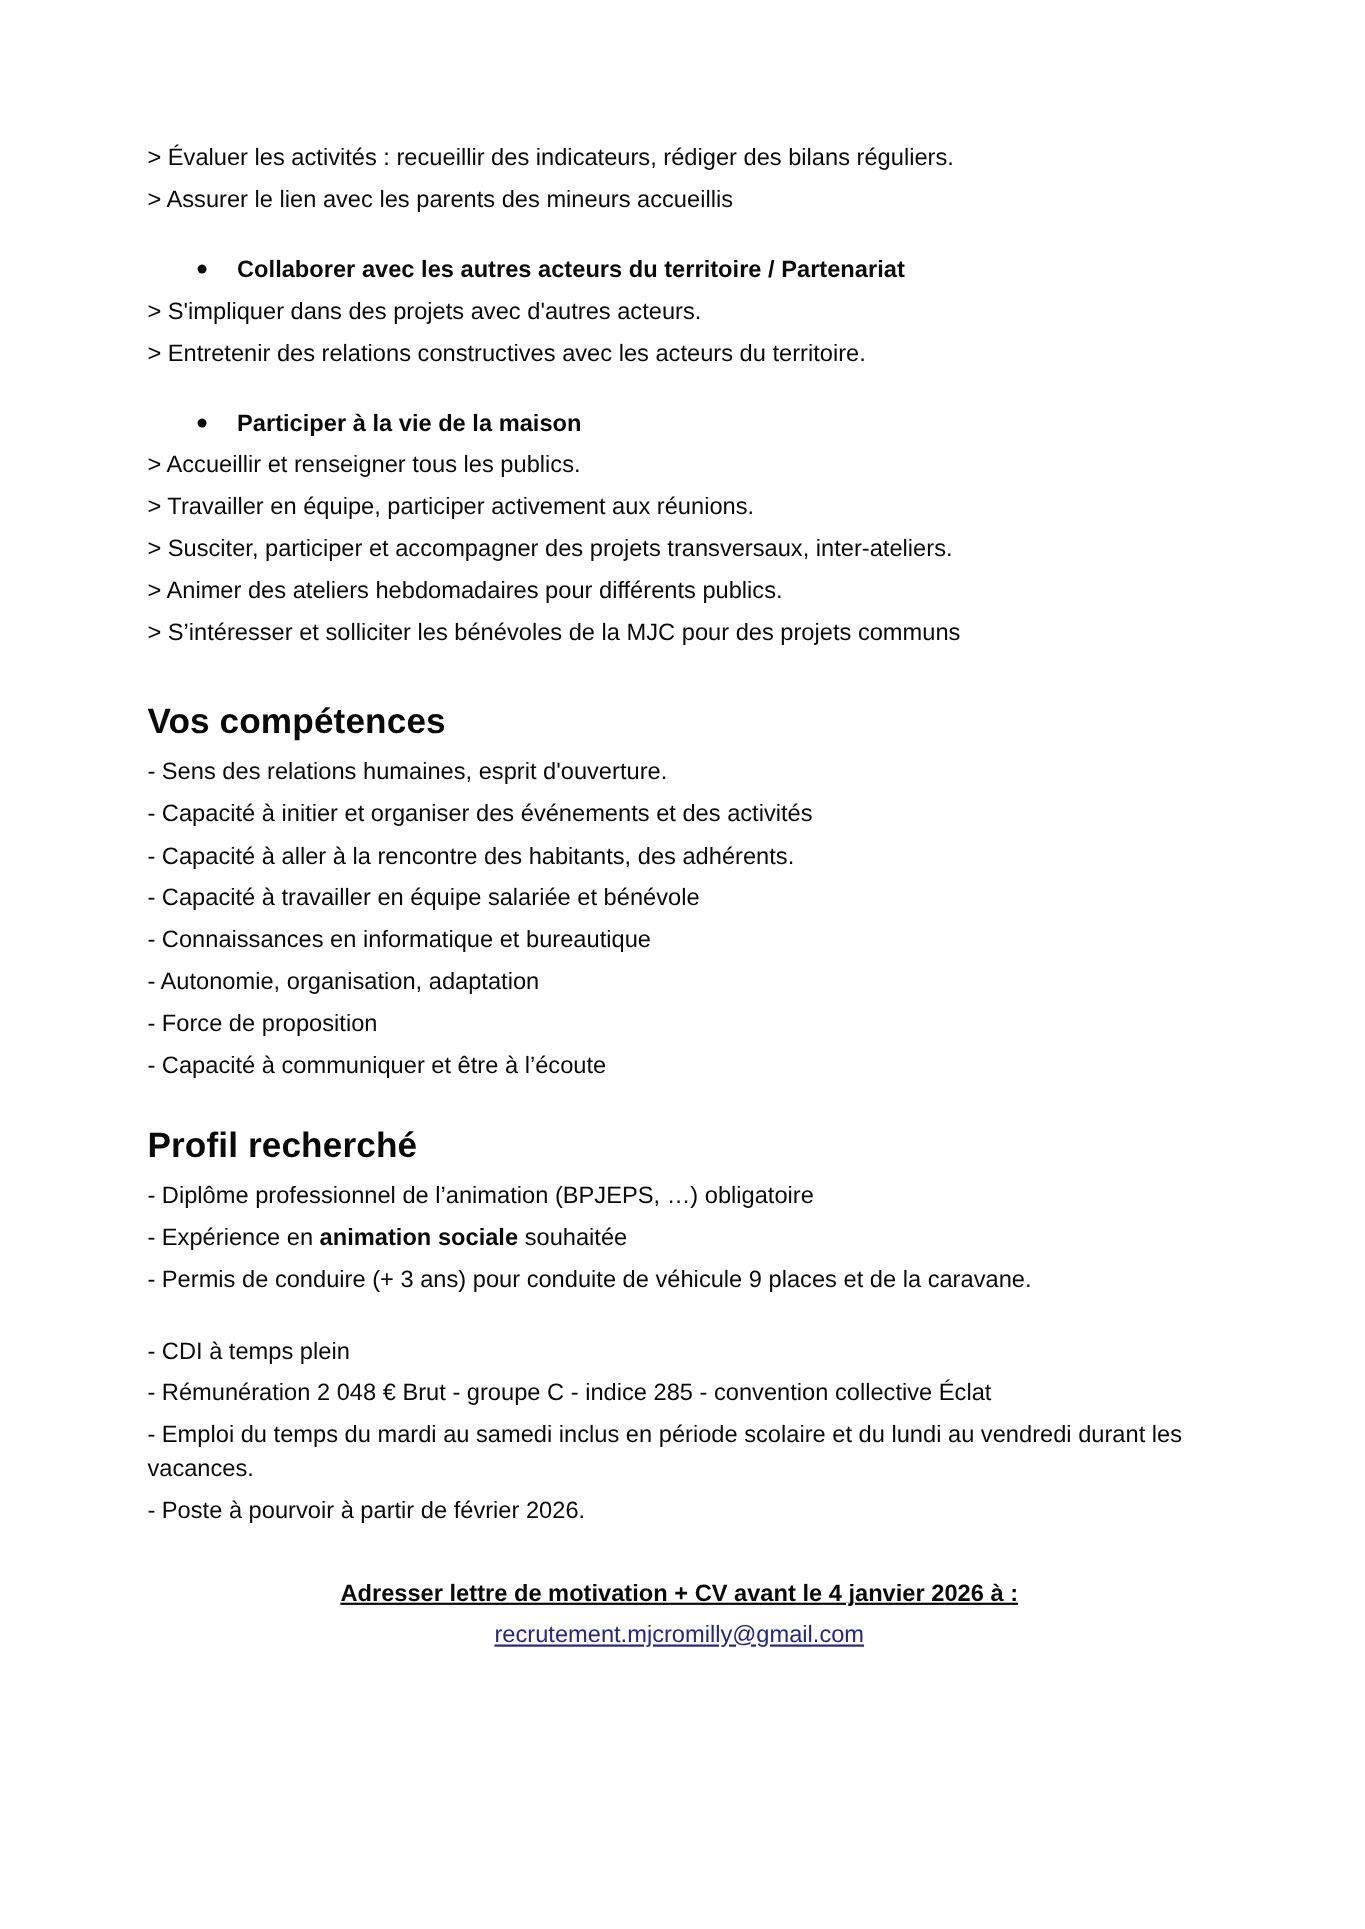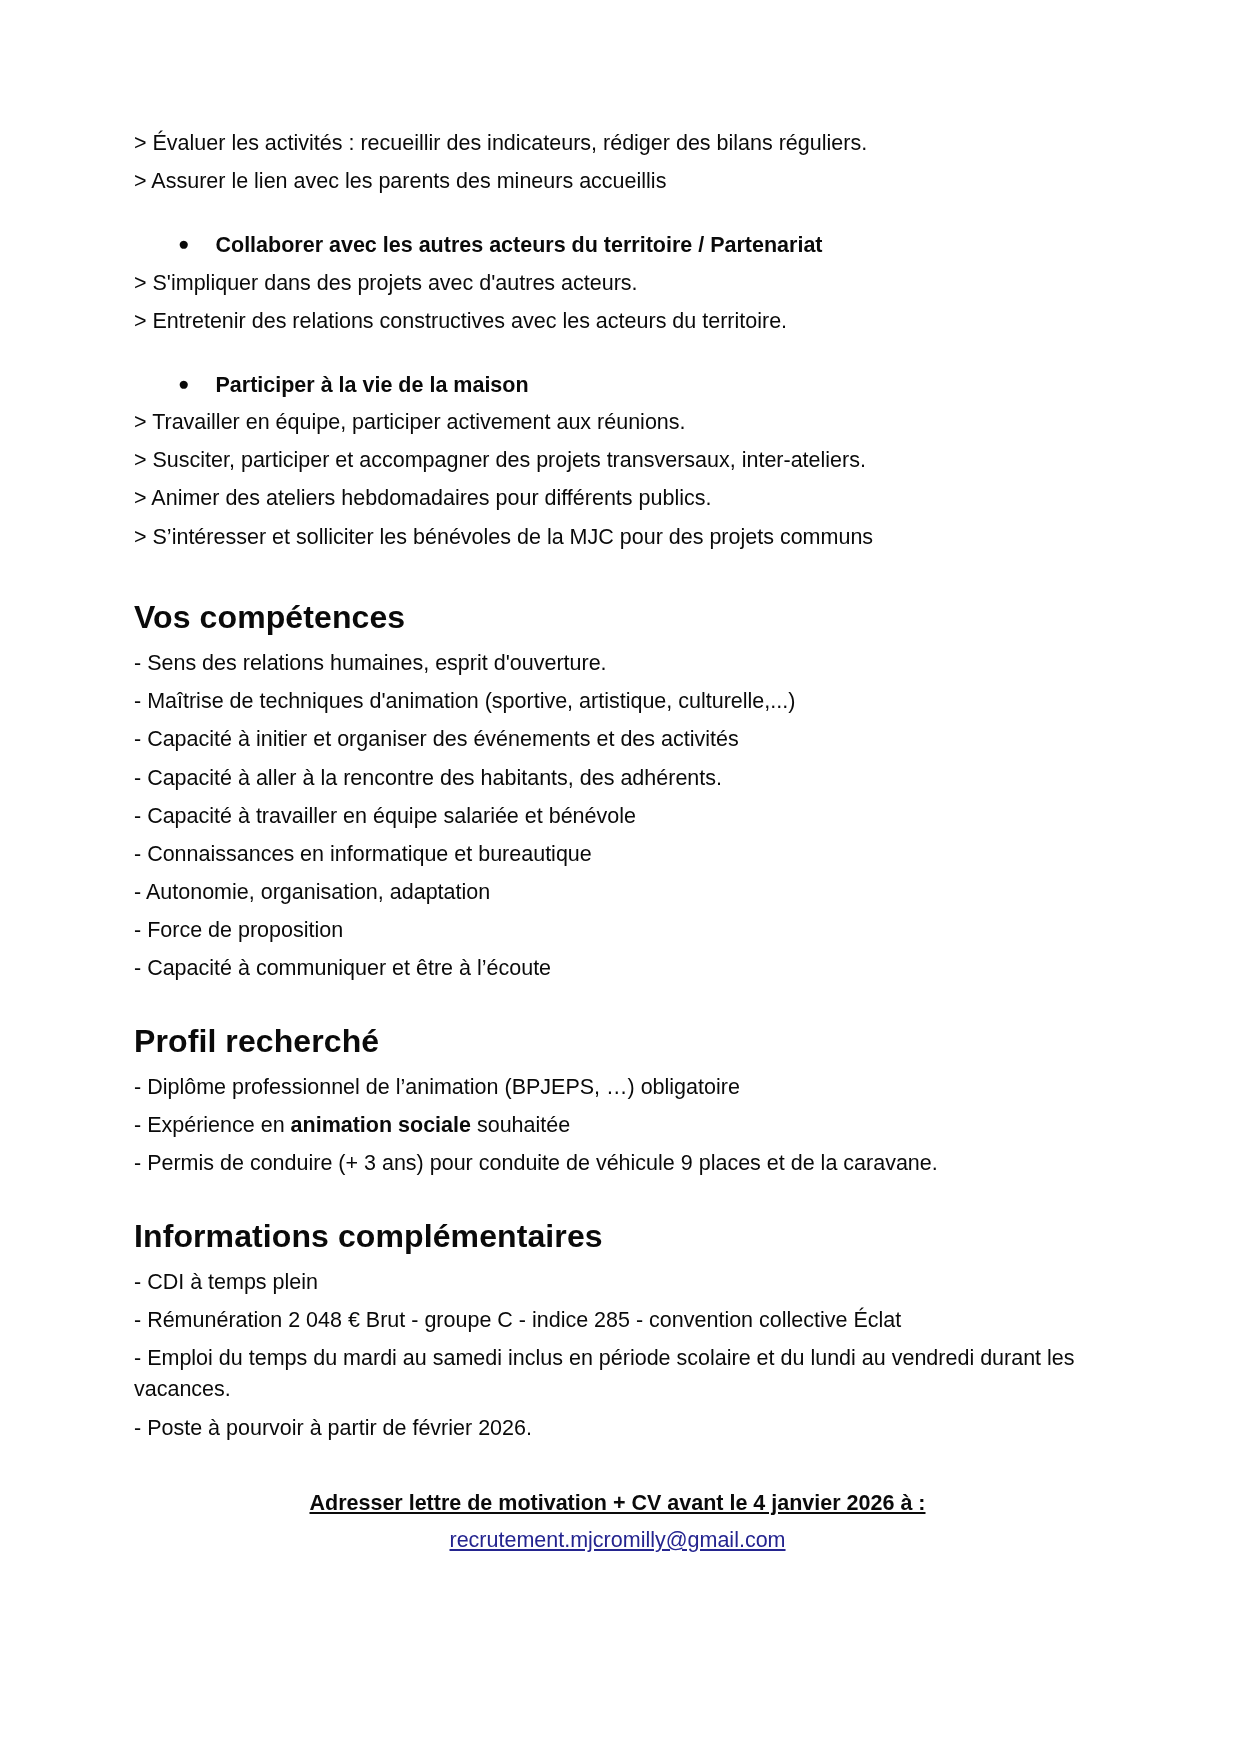--- a/index.html
+++ b/index.html
@@ -107,48 +107,47 @@
     </div>
     <p class="para arrow-line">&gt; S'impliquer dans des projets avec d'autres acteurs.</p>
     <p class="para arrow-line">&gt; Entretenir des relations constructives avec les acteurs du territoire.</p>
 
     <div class="spacer-md"></div>
 
     <div class="bullet-head">
       <span class="bullet-dot">●</span>
       <span class="bullet-text">Participer à la vie de la maison</span>
     </div>
+    <p class="para arrow-line">&gt; Accueillir et renseigner tous les publics.</p>
     <p class="para arrow-line">&gt; Travailler en équipe, participer activement aux réunions.</p>
     <p class="para arrow-line">&gt; Susciter, participer et accompagner des projets transversaux, inter-ateliers.</p>
     <p class="para arrow-line">&gt; Animer des ateliers hebdomadaires pour différents publics.</p>
     <p class="para arrow-line">&gt; S’intéresser et solliciter les bénévoles de la MJC pour des projets communs</p>
 
     <div class="spacer-lg"></div>
 
     <h2 class="section-title">Vos compétences</h2>
     <p class="para dash-line">- Sens des relations humaines, esprit d'ouverture.</p>
-    <p class="para dash-line">- Maîtrise de techniques d'animation (sportive, artistique, culturelle,...)</p>
     <p class="para dash-line">- Capacité à initier et organiser des événements et des activités</p>
     <p class="para dash-line">- Capacité à aller à la rencontre des habitants, des adhérents.</p>
     <p class="para dash-line">- Capacité à travailler en équipe salariée et bénévole</p>
     <p class="para dash-line">- Connaissances en informatique et bureautique</p>
     <p class="para dash-line">- Autonomie, organisation, adaptation</p>
     <p class="para dash-line">- Force de proposition</p>
     <p class="para dash-line">- Capacité à communiquer et être à l’écoute</p>
 
     <div class="spacer-md"></div>
 
     <h2 class="section-title">Profil recherché</h2>
     <p class="para dash-line">- Diplôme professionnel de l’animation (BPJEPS, …) obligatoire</p>
     <p class="para dash-line"><span>- Expérience en </span><b class="inline-bold">animation sociale</b><span> souhaitée</span></p>
     <p class="para dash-line">- Permis de conduire (+ 3 ans) pour conduite de véhicule 9 places et de la caravane.</p>
 
     <div class="spacer-md"></div>
 
-    <h2 class="section-title">Informations complémentaires</h2>
     <p class="para dash-line">- CDI à temps plein</p>
     <p class="para dash-line">- Rémunération 2 048 € Brut - groupe C - indice 285 - convention collective Éclat</p>
     <p class="para wrap-line">- Emploi du temps du mardi au samedi inclus en période scolaire et du lundi au vendredi durant les vacances.</p>
     <p class="para dash-line">- Poste à pourvoir à partir de février 2026.</p>
 
     <div class="closing">
       <div>
         <span class="closing-title">Adresser lettre de motivation + CV avant le 4 janvier 2026 à :</span>
       </div>
       <div>

